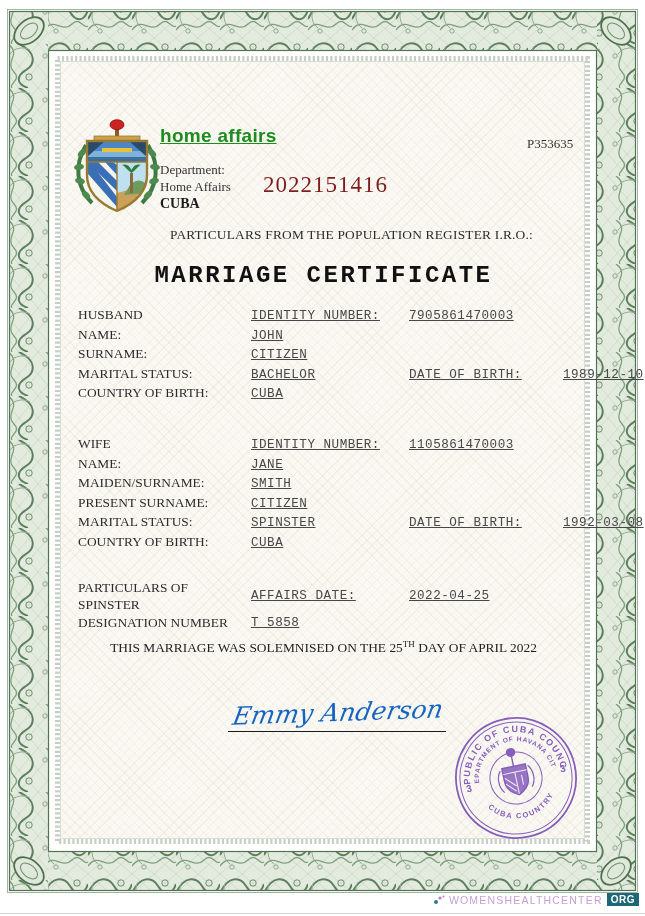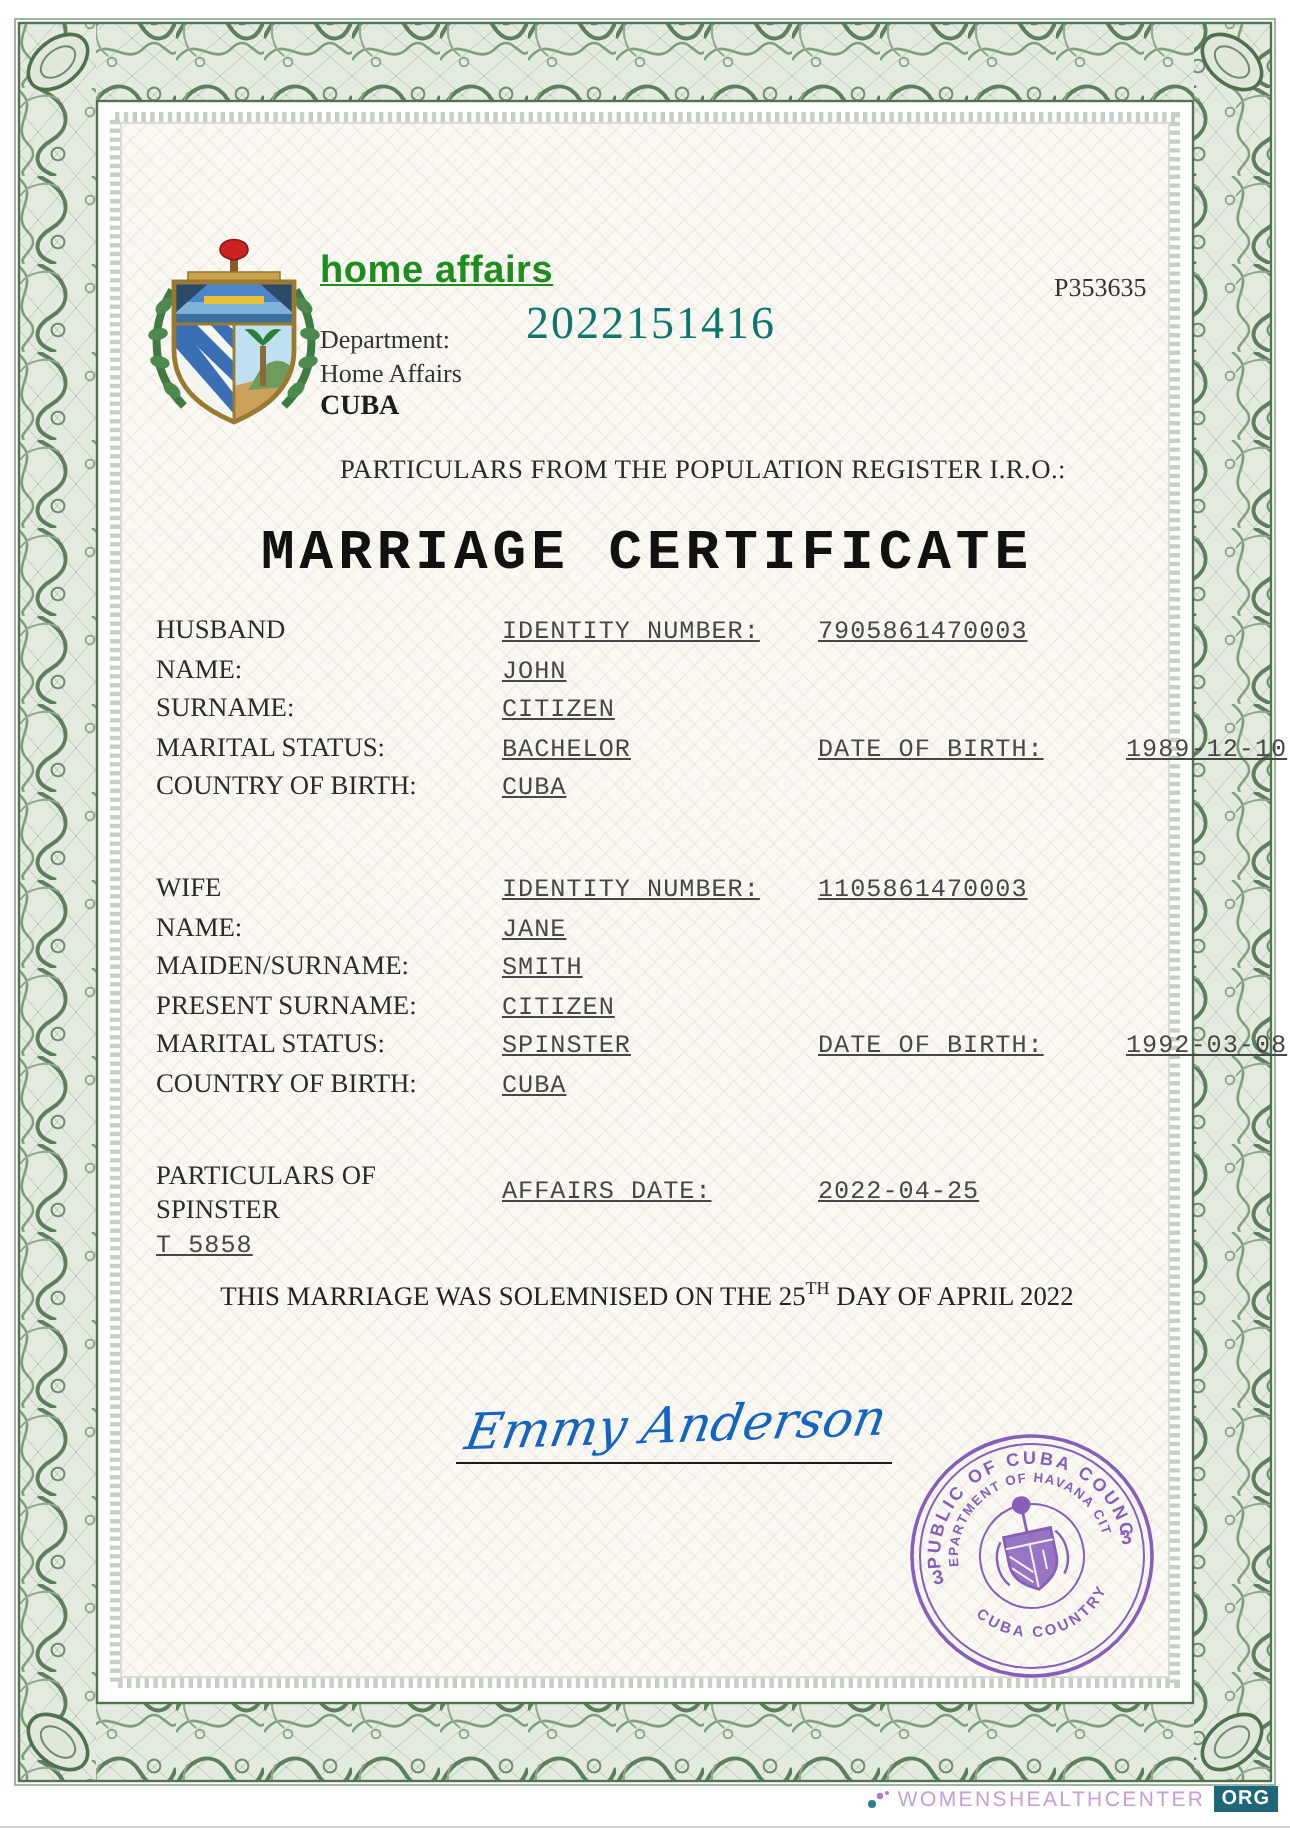--- a/index.html
+++ b/index.html
@@ -10,26 +10,26 @@
          background-image:
            repeating-linear-gradient(45deg, rgba(205,195,175,0.16) 0 1px, transparent 1px 7px),
            repeating-linear-gradient(-45deg, rgba(205,195,175,0.16) 0 1px, transparent 1px 7px);}
   svg.border-art{position:absolute;left:0;top:0;z-index:2;pointer-events:none;}
   .content{position:absolute;left:0;top:0;width:645px;height:815px;z-index:3;}
 
   .brand{position:absolute;left:160px;top:125px;font-family:"Liberation Sans",sans-serif;
          font-weight:bold;font-size:19px;color:#1e8c1e;text-decoration:underline;letter-spacing:0.3px;}
   .docnum{position:absolute;left:527px;top:136px;font-size:13px;color:#333;}
   .dept{position:absolute;left:160px;top:161px;font-size:13px;line-height:17px;color:#333;}
-  .serial{position:absolute;left:263px;top:149px;font-size:23px;color:#0f766e;letter-spacing:1px;}
+  .serial{position:absolute;left:263px;top:172px;font-size:23px;color:#7f1d1d;letter-spacing:1px;}
   .country{position:absolute;left:160px;top:196px;font-size:14px;font-weight:bold;color:#1c1c1c;}
   .intro{position:absolute;left:170px;top:227px;font-size:13.4px;color:#2b2b2b;letter-spacing:0.2px;}
   .cert-title{position:absolute;left:62px;top:262px;width:523px;text-align:center;
         font-family:"Liberation Mono","DejaVu Sans Mono",monospace;font-weight:bold;
-        font-size:28px;letter-spacing:2.5px;color:#111;}
+        font-size:24px;letter-spacing:2.5px;color:#111;}
 
   .tbl{position:absolute;left:78px;width:508px;}
   .row{display:grid;grid-template-columns:152px 137px 133px 1fr;min-height:19.5px;align-items:baseline;gap:21px;}
   .cell{white-space:nowrap;}
   .serif-label{font-size:13.4px;color:#2b2b2b;white-space:normal;line-height:17px;}
   .mono-val{font-family:"Liberation Mono","DejaVu Sans Mono",monospace;font-size:12.6px;
             color:#474747;letter-spacing:0.5px;text-decoration:underline;}
   #marriage-table .row{align-items:center;}
   .solemnised{position:absolute;left:62px;top:639px;width:523px;text-align:center;
               font-size:13.4px;color:#222;}
@@ -244,20 +244,21 @@
       </div>
 
     <div class="tbl" id="marriage-table" style="top:579px">
         <div class="row">
           <div class="cell serif-label">PARTICULARS OF SPINSTER</div>
           <div class="cell mono-val">AFFAIRS DATE:</div>
           <div class="cell mono-val">2022-04-25</div>
           <div class="cell mono-val"></div>
         </div>
         <div class="row">
+          <div class="cell serif-label">DESIGNATION NUMBER</div>
           <div class="cell mono-val">T 5858</div>
           <div class="cell mono-val"></div>
           <div class="cell mono-val"></div>
         </div>
       </div>
 
     <div class="solemnised">
       <span>THIS MARRIAGE WAS SOLEMNISED ON THE 25</span><sup>TH</sup><span> DAY OF APRIL 2022</span>
     </div>
 

